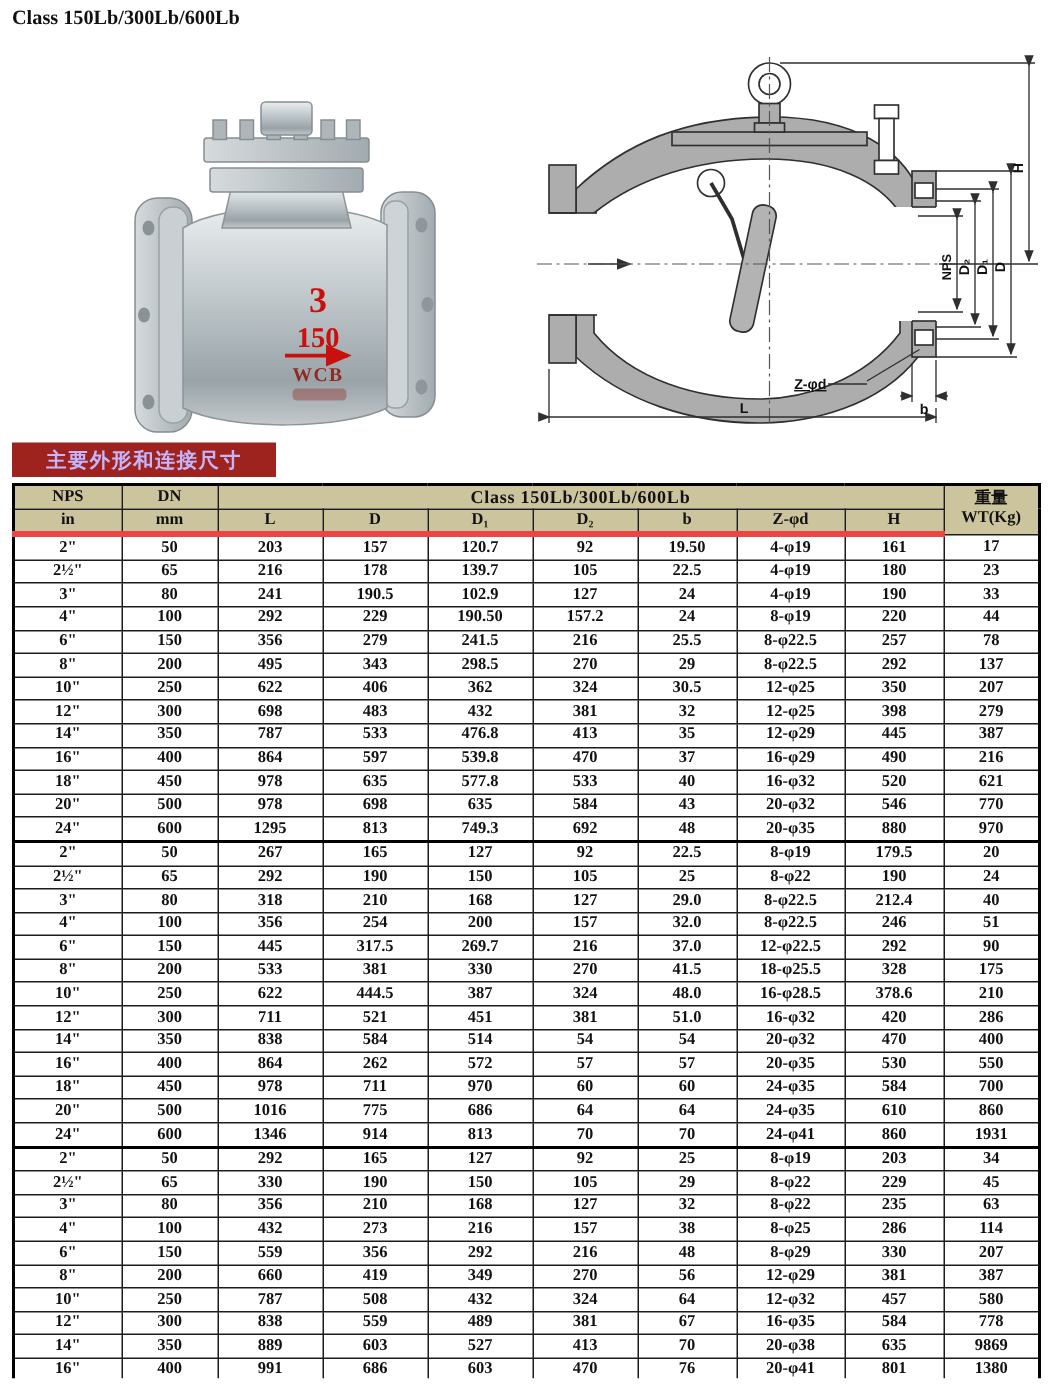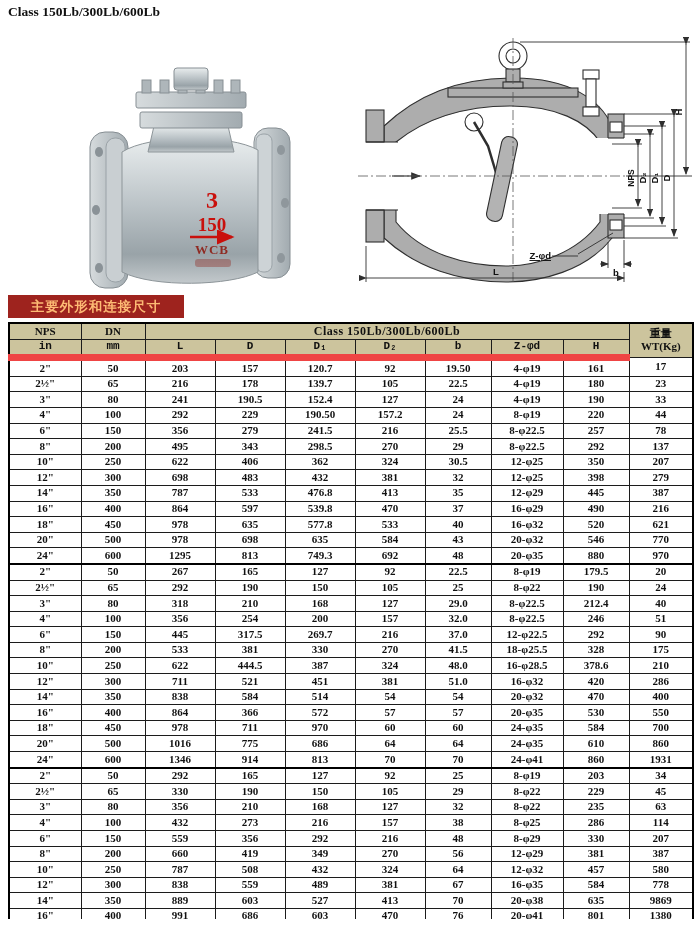--- a/index.html
+++ b/index.html
@@ -2,31 +2,31 @@
 <html style="--banner: #9e231e; --tan: #ccc49d;"><head>
 <meta charset="utf-8">
 <style>
   html,body{margin:0;padding:0;background:#fff;}
   #page{position:relative;width:700px;height:919px;background:#fff;overflow:hidden;
         font-family:"Liberation Serif","DejaVu Serif",serif;}
   .title{position:absolute;left:8px;top:4px;font-size:13.5px;font-weight:bold;color:#111;}
   .photo-wrap{position:absolute;left:62px;top:40px;width:258px;height:252px;}
   .drawing-wrap{position:absolute;left:356px;top:26px;width:344px;height:266px;}
   .banner{position:absolute;left:8px;top:295px;width:176px;height:23px;
-          background:var(--banner,#9e231e);color:#fdba74;
+          background:var(--banner,#9e231e);color:#c4b5fd;
           font-family:"Liberation Sans","DejaVu Sans",sans-serif;
           font-weight:bold;font-size:13.5px;line-height:23px;text-align:center;letter-spacing:1px;}
   table.dim{position:absolute;left:8px;top:322px;width:684px;border-collapse:collapse;
             table-layout:fixed;font-weight:bold;color:#111;}
   table.dim{border:2px solid #000;}
   table.dim td{border:1px solid #1c1c1c;text-align:center;vertical-align:middle;
                padding:0;font-size:11px;height:14.6px;line-height:1.05;overflow:hidden;white-space:nowrap;}
   thead td{background:var(--tan,#ccc49d);font-size:11.5px;height:16px;}
   thead td.classspan{font-size:12px;letter-spacing:.5px;}
-  thead tr.h2 td{border-bottom:7px solid #ef4444;font-family:Liberation Mono, monospace;}
+  thead tr.h2 td{border-bottom:4px solid #ef4444;}
   td.wt{font-size:11px;line-height:1.1;}
   td.wt .l1{font-family:Liberation Mono, monospace;font-size:11px;}
   tbody tr.block-start td{border-top:2px solid #000;}
   svg text{font-weight:bold;}
 </style>
 </head>
 <body>
 
 <div id="page">
 
@@ -260,21 +260,21 @@
           <td>22.5</td>
           <td>4-φ19</td>
           <td>180</td>
           <td>23</td>
         </tr>
         <tr>
           <td>3"</td>
           <td>80</td>
           <td>241</td>
           <td>190.5</td>
-          <td>152.4</td>
+          <td>102.9</td>
           <td>127</td>
           <td>24</td>
           <td>4-φ19</td>
           <td>190</td>
           <td>33</td>
         </tr>
         <tr>
           <td>4"</td>
           <td>100</td>
           <td>292</td>
@@ -499,21 +499,21 @@
           <td>54</td>
           <td>54</td>
           <td>20-φ32</td>
           <td>470</td>
           <td>400</td>
         </tr>
         <tr>
           <td>16"</td>
           <td>400</td>
           <td>864</td>
-          <td>366</td>
+          <td>262</td>
           <td>572</td>
           <td>57</td>
           <td>57</td>
           <td>20-φ35</td>
           <td>530</td>
           <td>550</td>
         </tr>
         <tr>
           <td>18"</td>
           <td>450</td>

